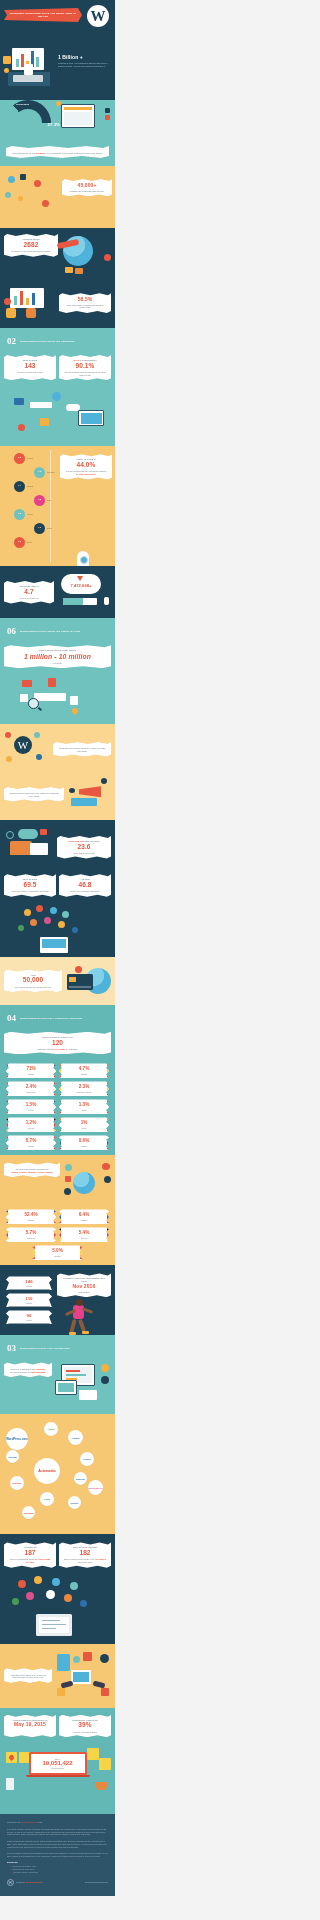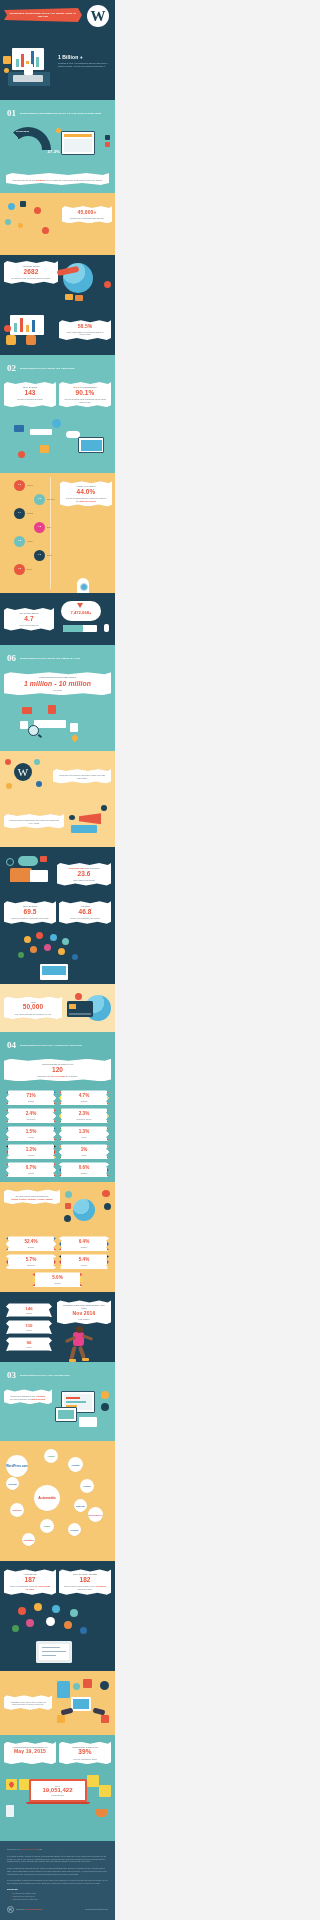--- a/index.html
+++ b/index.html
@@ -241,24 +241,20 @@
     <div class="ill deskkb"></div>
     <div class="ill sq" style="left:24px;top:24px;width:9px;height:11px;background:#fff;border-radius:1px;"></div>
 
     <div class="bignum">
       <div class="big">1 Billion +</div>
       <div class="sub">websites in total. And WordPress powers more than a quarter of them. Here are the numbers that prove it.</div>
     </div>
   </div>
 
   <div class="band bg-teal">
-    <div class="sechdr">
-      <div class="no">01</div>
-      <div class="txt">WORDPRESS CONTRIBUTION STATS TO THE WORLD WIDE WEB</div>
-    </div>
 
     <div style="display:flex;align-items:flex-start;padding:0 4px 6px;gap:3px;">
       <div style="flex:0 0 48px;">
         <div class="gauge">
           <div class="arc"></div>
           <div class="hole"></div>
           <div class="lbl">WORDPRESS</div>
           <div class="val">27.3%</div>
         </div>
       </div>

